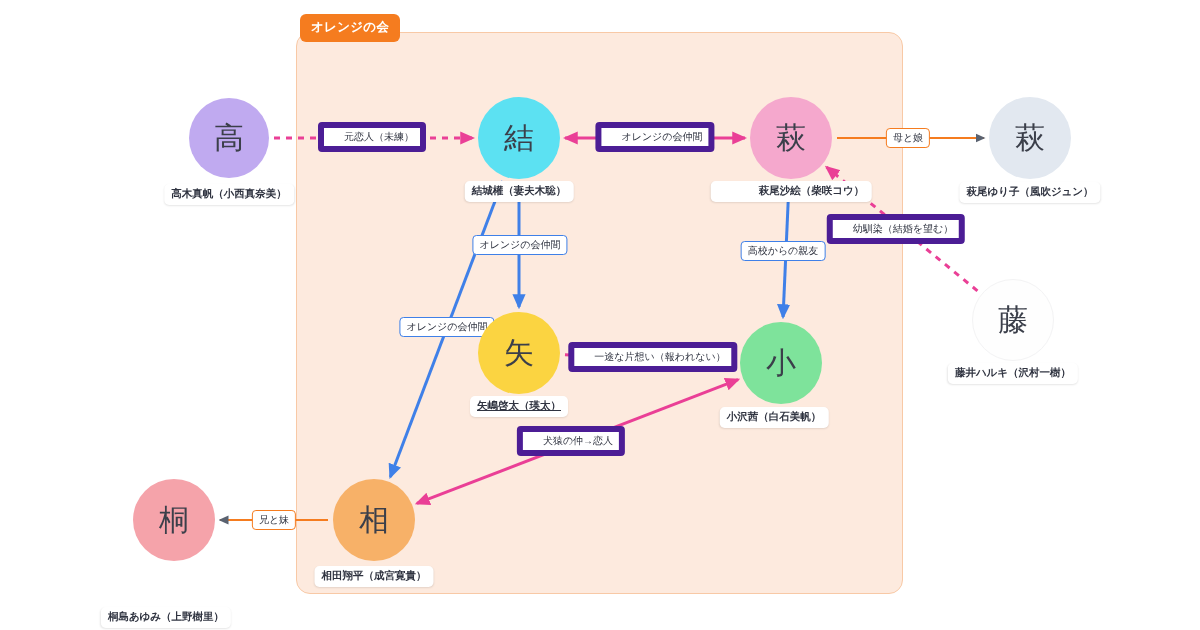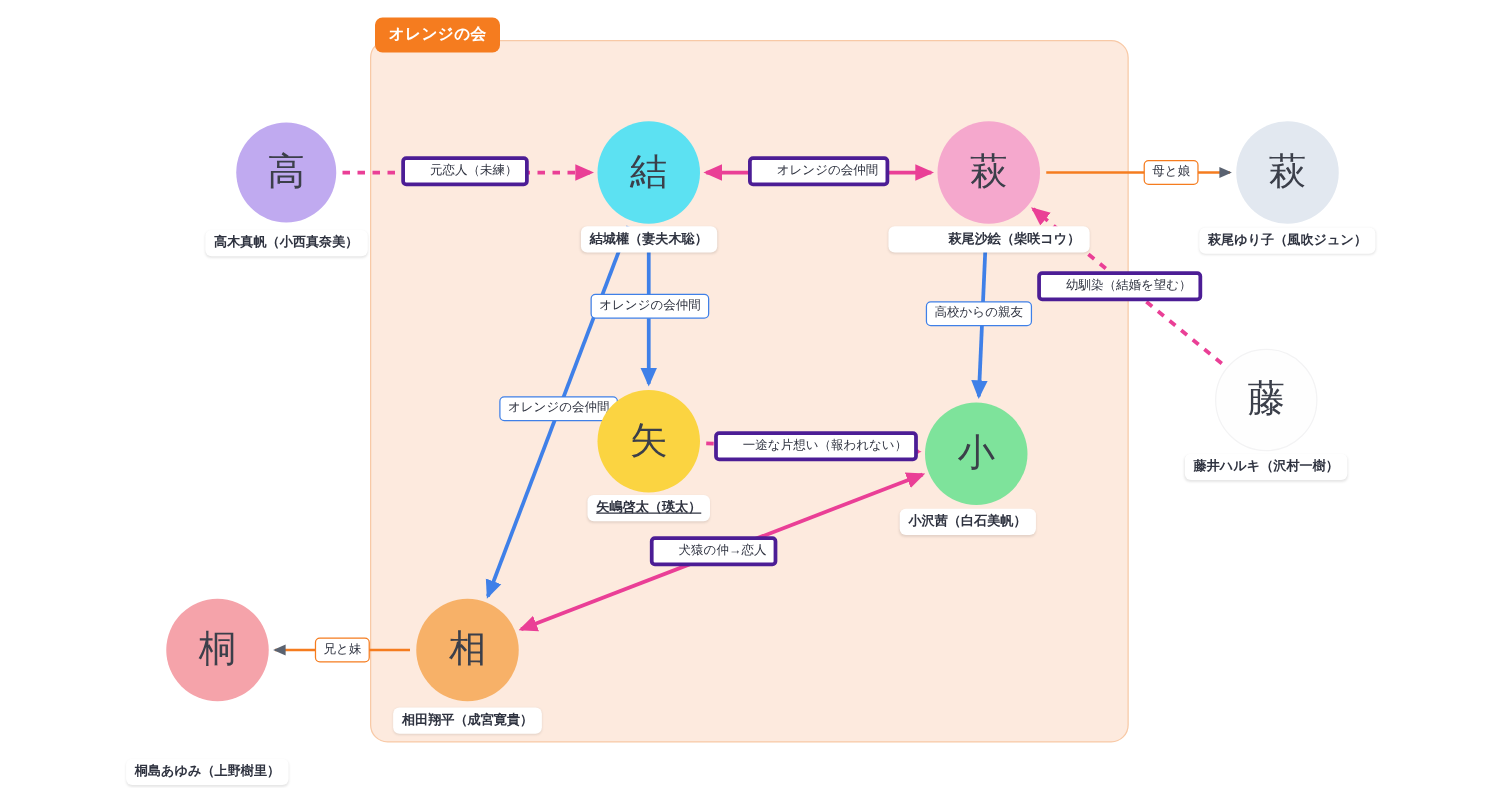--- a/index.html
+++ b/index.html
@@ -69,21 +69,21 @@
     background:#ffffff;
     font-size:10px;
     padding:3px 6px 4px 6px;
     border-radius:4px;
     white-space:nowrap;
     transform:translate(-50%,-50%);
     color:#2f3340;
     letter-spacing:0;
     line-height:1.1;
   }
-  .el-pink{border:3px solid #4c1d95;padding-left:20px;}
+  .el-pink{border:6px solid #4c1d95;padding-left:20px;}
   .el-blue{border:1px solid #3f80e8;}
   .el-orange{border:1px solid #f57c1f;}
 </style>
 </head>
 <body>
 
 <div id="stage">
 
   <div id="groups-layer">
       <div class="group-box" style="left: 296px; top: 32px; width: 607px; height: 562px;"></div>
@@ -113,21 +113,21 @@
       <line x1="502.6757242265796" y1="181.0060230720456" x2="390.3242757734204" y2="476.9939769279544" stroke="#3f80e8" stroke-width="3" stroke-linecap="butt" marker-end="url(#mk3)"></line>
       <line x1="788.9575717734468" y1="183.9546350974456" x2="783.0424282265532" y2="317.0453649025544" stroke="#3f80e8" stroke-width="3" stroke-linecap="butt" marker-end="url(#mk3)"></line>
       <line x1="564.9665303583504" y1="354.7544477236012" x2="735.0334696416496" y2="361.2455522763988" stroke="#ea3f96" stroke-width="3" stroke-linecap="butt" stroke-dasharray="6 6" marker-end="url(#mk0)"></line>
       <line x1="738.0824295287641" y1="379.55542644713523" x2="416.9175704712359" y2="503.44457355286477" stroke="#ea3f96" stroke-width="3" stroke-linecap="butt" marker-end="url(#mk0)" marker-start="url(#mk1)"></line>
       <line x1="328" y1="520" x2="220" y2="520" stroke="#f57c1f" stroke-width="2" stroke-linecap="butt" marker-end="url(#mk2)"></line>
     </svg>
 
   <div id="edge-labels-layer">
       <div class="edge-label el-pink" style="left: 372px; top: 137px;">元恋人（未練）</div>
       <div class="edge-label el-pink" style="left: 655px; top: 137px;">オレンジの会仲間</div>
-      <div class="edge-label el-orange" style="left: 908px; top: 138px; margin-left: 29px;">母と娘</div>
+      <div class="edge-label el-orange" style="left: 908px; top: 138px;">母と娘</div>
       <div class="edge-label el-pink" style="left: 896px; top: 229px;">幼馴染（結婚を望む）</div>
       <div class="edge-label el-blue" style="left: 520px; top: 245px;">オレンジの会仲間</div>
       <div class="edge-label el-blue" style="left: 447px; top: 327px;">オレンジの会仲間</div>
       <div class="edge-label el-blue" style="left: 783px; top: 251px;">高校からの親友</div>
       <div class="edge-label el-pink" style="left: 653px; top: 357px;">一途な片想い（報われない）</div>
       <div class="edge-label el-pink" style="left: 571px; top: 441px;">犬猿の仲→恋人</div>
       <div class="edge-label el-orange" style="left: 274px; top: 520px;">兄と妹</div>
     </div>
 
   <div id="nodes-layer">

